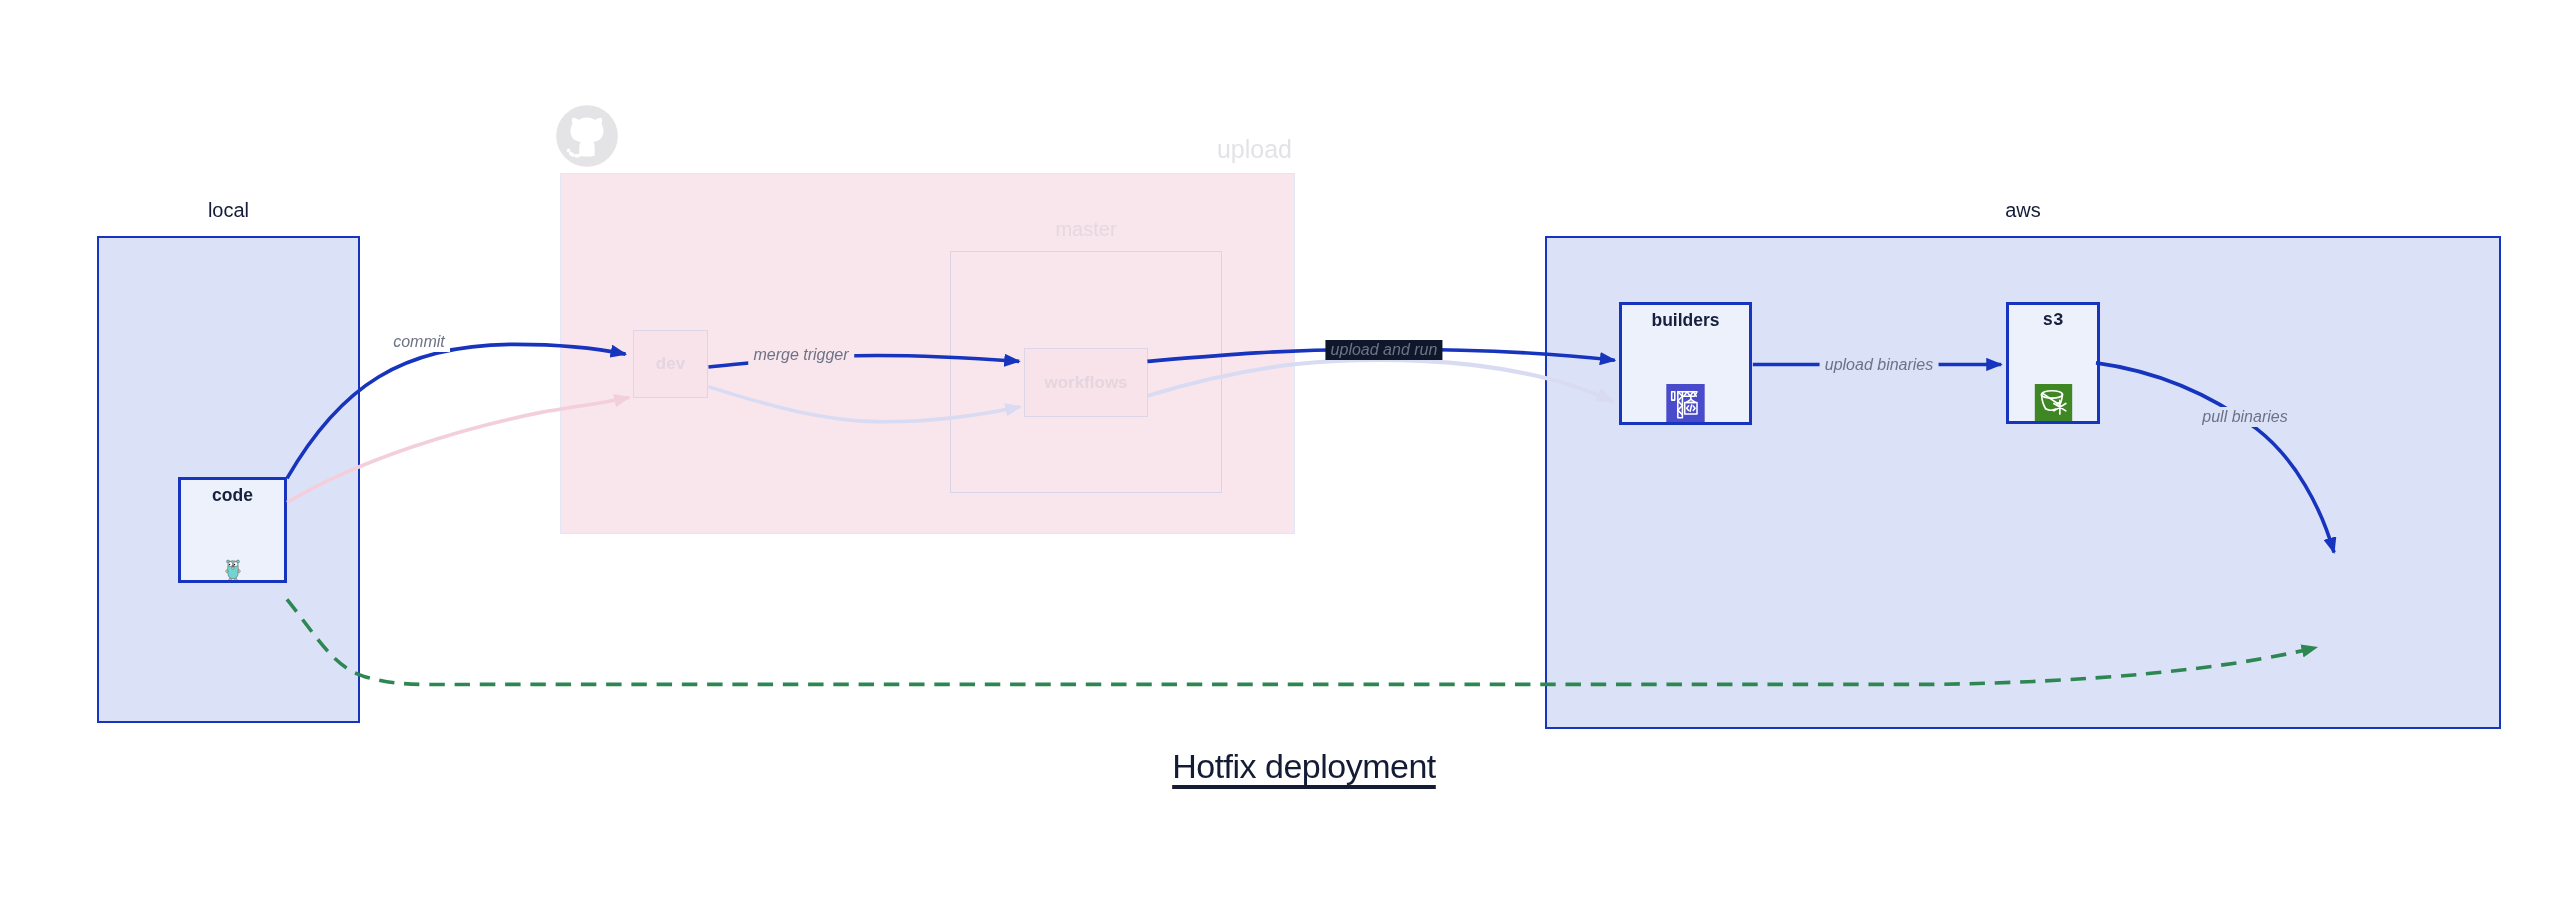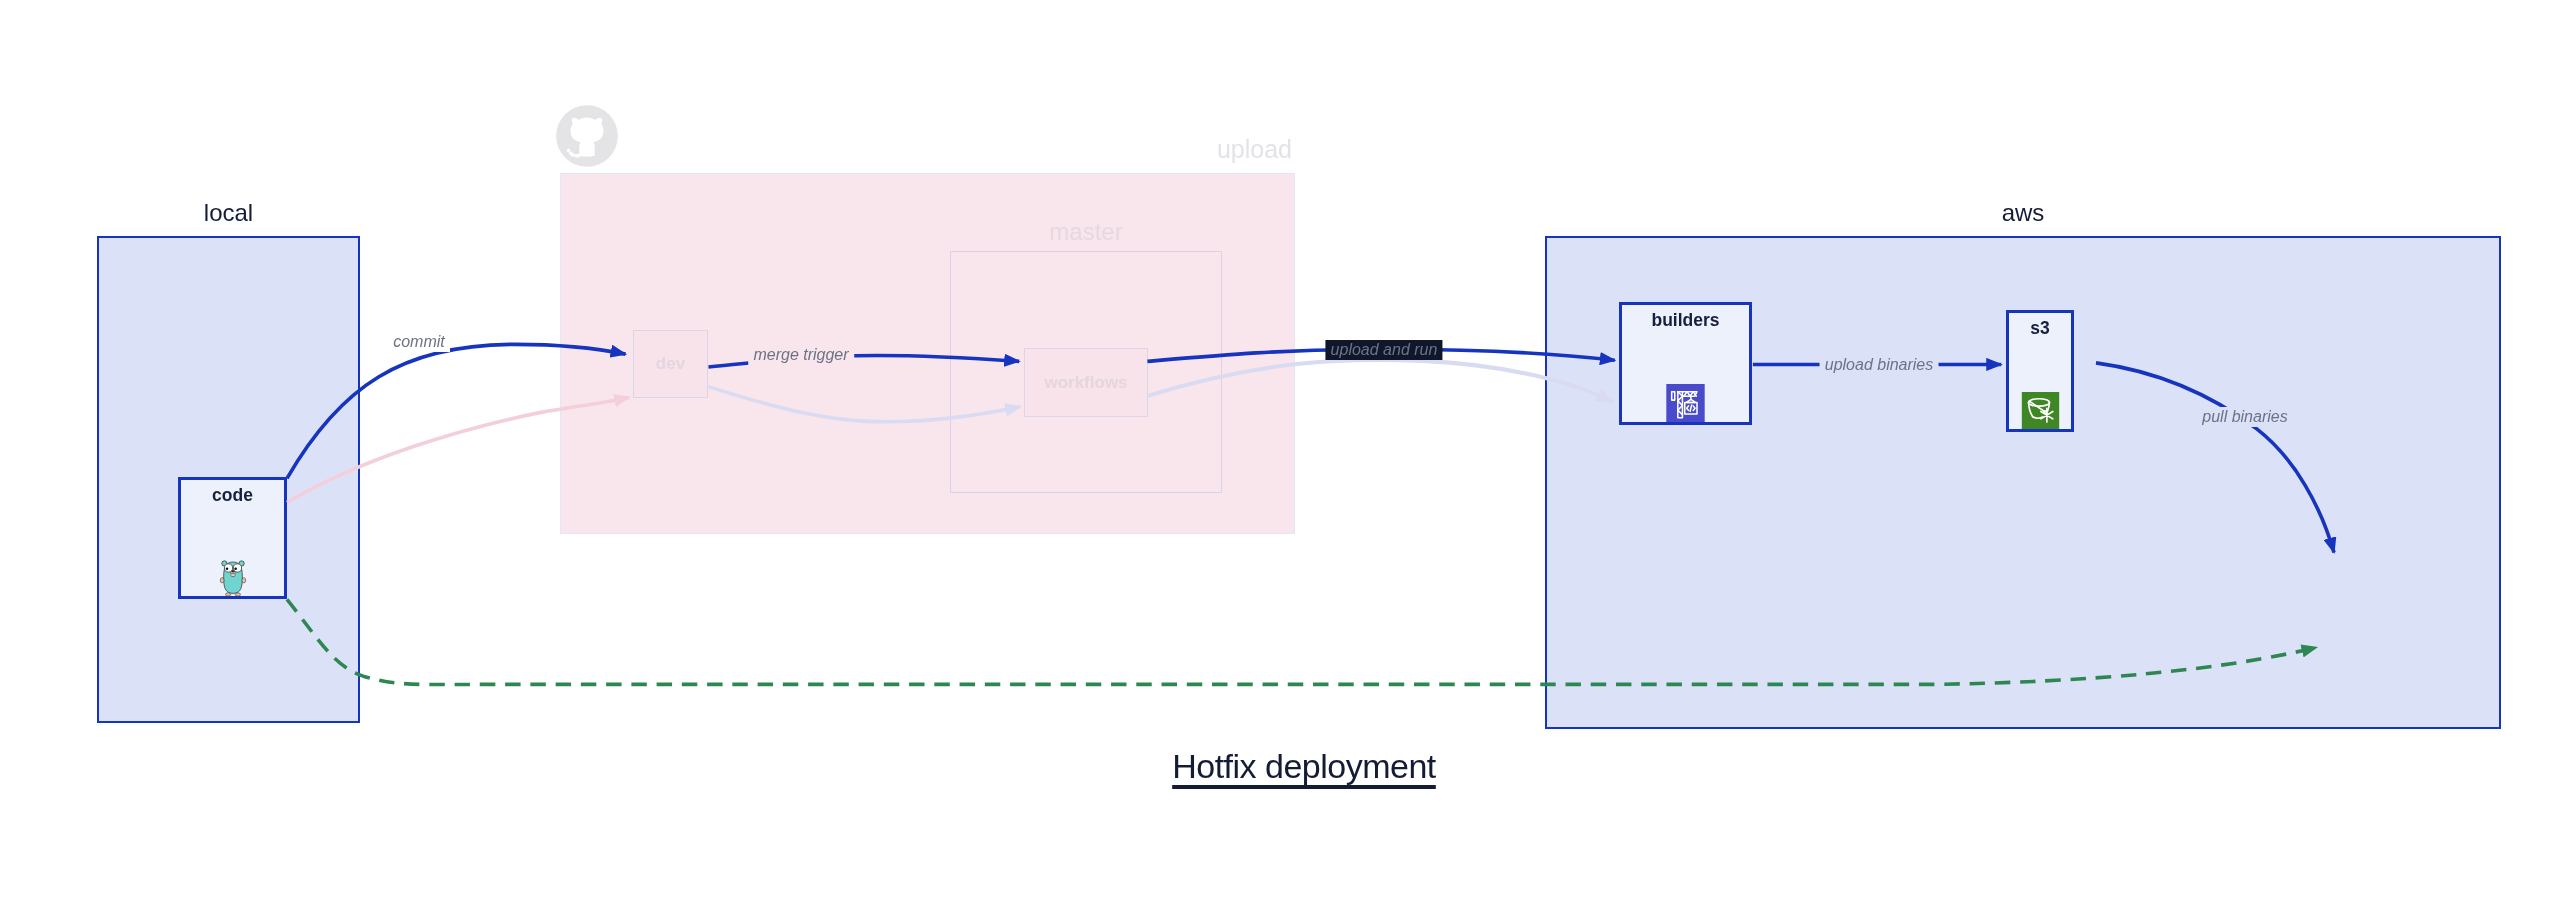--- a/index.html
+++ b/index.html
@@ -7,36 +7,36 @@
     position:relative; width:2604px; height:902px; background:#ffffff;
     font-family:"Liberation Sans","DejaVu Sans",sans-serif; overflow:hidden;
   }
   
   .group { position:absolute; box-sizing:border-box; z-index:1; }
   #local-box  { left:97px;  top:236px; width:263px;  height:487px; background:#dbe2f8; border:2.1px solid #1634bd; }
   #aws-box    { left:1545px; top:236px; width:956px; height:493px; background:#dbe2f8; border:2.1px solid #1634bd; }
   #github-box { left:560px; top:173px; width:735px; height:361px; background:#f9e5ec; border:1.5px solid #e3e7f5; z-index:0; }
   #master-box { left:950px; top:251px; width:272px;  height:242px; background:transparent; border:1.5px solid #d9d3e8; z-index:2; }
 
-  .group-label { position:absolute; z-index:8; font-size:24px; color:#141c38; white-space:nowrap; }
+  .group-label { position:absolute; z-index:8; font-size:20px; color:#141c38; white-space:nowrap; }
   #local-label  { left:97px;  top:199px; width:263px;  text-align:center; }
   #aws-label    { left:1545px; top:199px; width:956px; text-align:center; }
   #github-label { left:1133px; top:135px; width:159px;  text-align:right; font-size:25px; color:#e4e2e7; }
   #master-label { left:950px; top:218px; width:272px;  text-align:center; color:#e6d8e0; }
 
   
   .node {
     position:absolute; box-sizing:border-box; z-index:4;
     background:#edf1fc; border:3.1px solid #1634bd;
     display:flex; flex-direction:column; align-items:center;gap:48px;
   }
   .node .node-label { font-weight:bold; font-size:17.5px; color:#17203d; margin-top:6.2px; line-height:1.1; }
-  #node-code     { left:178px;  top:477px;  width:109px; height:122px; }
+  #node-code     { left:178px;  top:477px;  width:109px; height:106px; }
   #node-builders { left:1619px; top:302px;  width:133px; height:123px; }
-  #node-s3       { left:2006px; top:310px;  width:68px; height:122px; }
+  #node-s3       { left:2006px; top:302px;  width:94px; height:122px;font-family:Liberation Mono, monospace; }
   #node-ec2      { left:2329px; top:558px; width:98px; height:123px; }
 
   .ghost-node {
     position:absolute; box-sizing:border-box; z-index:3;
     background:#f8e3ea; border:1.5px solid #dcd5e8;
     display:flex; align-items:center; justify-content:center;
   }
   .ghost-node .node-label { font-weight:bold; font-size:17px; color:#e4d5de; }
   #node-dev       { left:633px; top:330px; width:75px; height:68px; }
   #node-workflows { left:1024px; top:348px; width:124px; height:69px; }

